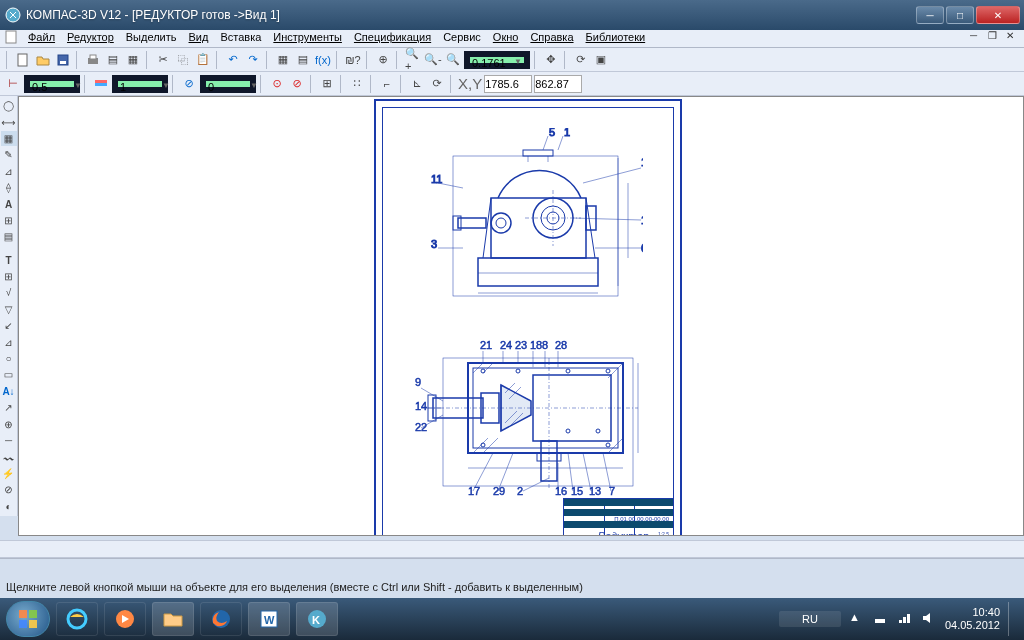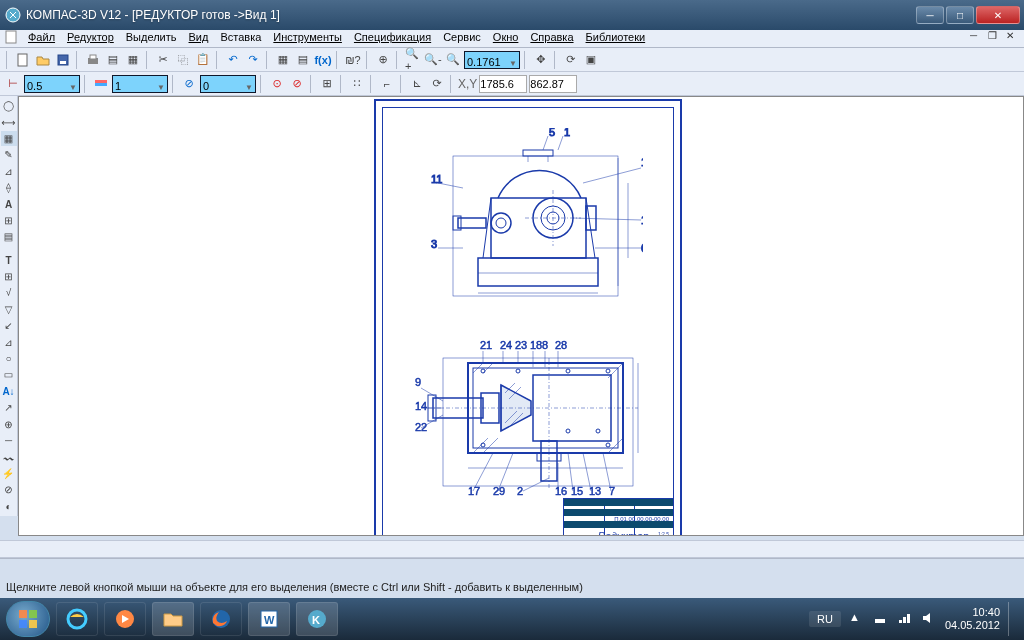--- a/index.html
+++ b/index.html
@@ -20,21 +20,21 @@
 .menubar .ico { width:14px; height:14px; margin-right:4px; }
 .menuitem { padding:1px 6px; cursor:default; }
 .menuitem .u { text-decoration:underline; }
 .menubar .rightctrls { margin-left:auto; display:flex; gap:4px; }
 .rightctrls span { width:14px; height:12px; display:inline-block; font-size:10px; color:#333; }
 
 
 .toolbar { height:24px; background:#e8eef8; display:flex; align-items:center; padding:0 4px; border-bottom:1px solid #c0c8d8; gap:2px; }
 .tbtn { width:18px; height:18px; border:1px solid transparent; display:flex; align-items:center; justify-content:center; font-size:11px; color:#444; }
 .sep { width:4px; height:18px; border-left:1px solid #b0b8c8; margin:0 2px; }
-.combo { height:18px; border:1px solid #0f172a; background:#7dd3fc; display:flex; align-items:flex-end; padding:0 2px; font-size:11px; }
+.combo { height:18px; border:6px solid #0f172a; background:#86efac; display:flex; align-items:flex-start; padding:0 2px; font-size:11px; }
 .combo .val { min-width:40px; }
 .combo .arr { font-size:8px; color:#666; margin-left:2px; }
 .coordbox { height:18px; border:1px solid #aaa; background:#fff; padding:0 0; min-width:48px; font-size:11px; display:inline-flex; align-items:center; }
 
 
 .vtoolbar { position:absolute; left:0; top:96px; width:18px; background:#e8eef8; border-right:1px solid #c0c8d8; display:flex; flex-direction:column; gap:1px; padding:2px 0; height:420px; }
 .vbtn { width:16px; height:16px; margin:0 auto; display:flex; align-items:center; justify-content:center; font-size:10px; color:#444; }
 
 
 .canvas-area { position:absolute; left:18px; top:96px; right:0; height:440px; background:#fff; border:1px solid #888; overflow:hidden; }
@@ -53,21 +53,21 @@
 
 
 .message { position:absolute; left:0; bottom:42px; right:0; height:40px; background:#d4dfee; padding-top:22px; padding-left:6px; font-size:11px; color:#222; border-top:1px solid #b0b8c8; }
 
 
 .taskbar { position:absolute; left:0; bottom:0; right:0; height:42px; background:linear-gradient(#3a5a7a,#1a2a3a); display:flex; align-items:center; padding:0 6px; }
 .startbtn { width:44px; height:36px; border-radius:18px; background:radial-gradient(circle at 40% 40%, #7ac,#258); border:1px solid #48a; display:flex; align-items:center; justify-content:center; }
 .startbtn svg { width:22px; height:22px; }
 .taskicon { width:42px; height:34px; margin-left:6px; border-radius:3px; display:flex; align-items:center; justify-content:center; border:1px solid rgba(255,255,255,.1); }
 .traysec { margin-left:auto; display:flex; align-items:center; gap:8px; color:#fff; font-size:11px; }
-.traysec .lang { background:rgba(255,255,255,.1); padding:2px 8px; border-radius:2px; }
+.traysec .lang { background:rgba(255,255,255,.1); padding:2px 23px; border-radius:2px; }
 .traysec .clock { text-align:right; line-height:13px; font-size:11px; }
 .trayic { width:16px; height:16px; display:inline-block; }
 </style>
 </head>
 <body>
 
 <div class="titlebar">
   <span class="icon">
     <svg viewBox="0 0 18 18">
         <circle cx="9" cy="9" r="7" fill="#5ac" stroke="#fff"></circle>
@@ -136,21 +136,21 @@
   <div class="sep"></div>
   <div class="tbtn">✂</div>
   <div class="tbtn">⿻</div>
   <div class="tbtn">📋</div>
   <div class="sep"></div>
   <div class="tbtn" style="color:#06c">↶</div>
   <div class="tbtn" style="color:#06c">↷</div>
   <div class="sep"></div>
   <div class="tbtn">▦</div>
   <div class="tbtn">▤</div>
-  <div class="tbtn" style="color:#06c;font-weight:bold">f(x)</div>
+  <div class="tbtn" style="color:#06c;font-weight:normal">f(x)</div>
   <div class="sep"></div>
   <div class="tbtn">₪?</div>
   <div class="sep"></div>
   <div class="tbtn">⊕</div>
   <div class="sep"></div>
   <div class="tbtn">🔍+</div>
   <div class="tbtn">🔍-</div>
   <div class="tbtn">🔍</div>
   <div class="combo">
       <span class="val">0.1761</span>
@@ -192,21 +192,21 @@
   <div class="sep"></div>
   <div class="tbtn">⊞</div>
   <div class="sep"></div>
   <div class="tbtn">∷</div>
   <div class="sep"></div>
   <div class="tbtn">⌐</div>
   <div class="sep"></div>
   <div class="tbtn">⊾</div>
   <div class="tbtn">⟳</div>
   <div class="sep"></div>
-  <span style="font-size:12px;color:#666">X,Y</span>
+  <span style="font-size:15px;color:#666">X,Y</span>
   <div class="coordbox">
       <span>1785.6</span>
     </div>
   <div class="coordbox">
       <span>862.87</span>
     </div>
 </div>
 
 <div class="vtoolbar">
   <div class="vbtn">◯</div>

